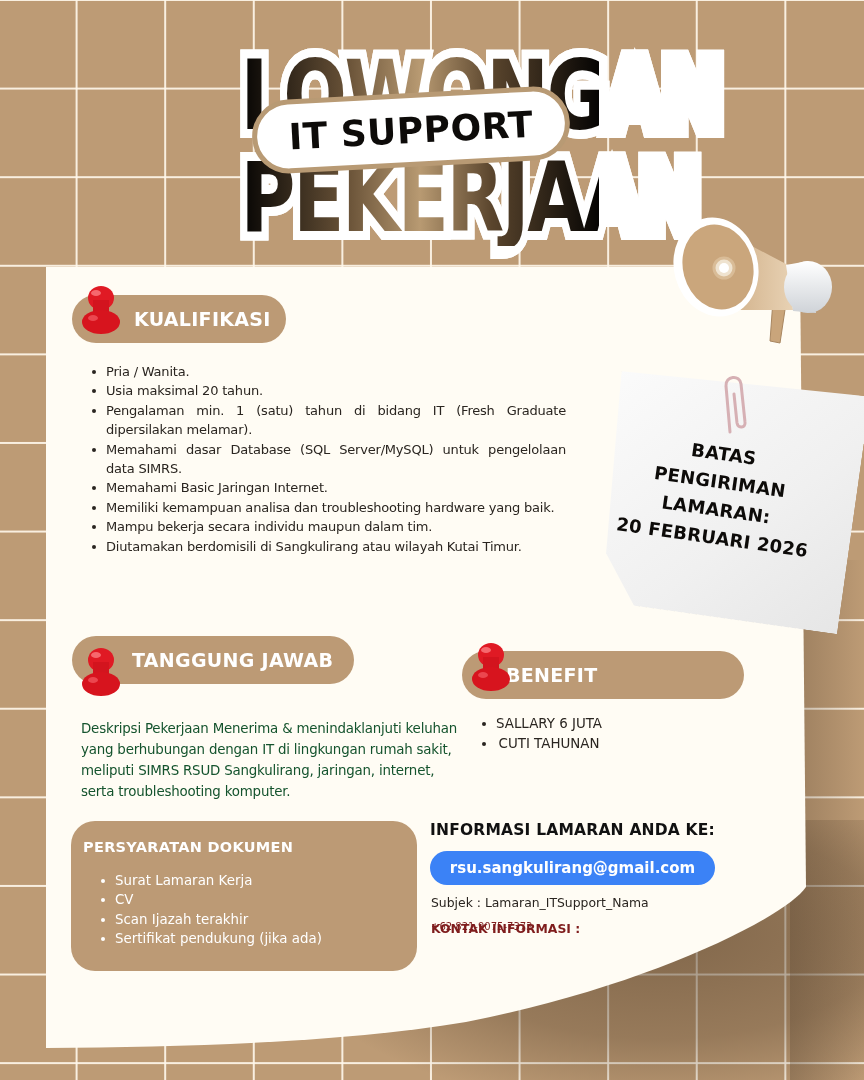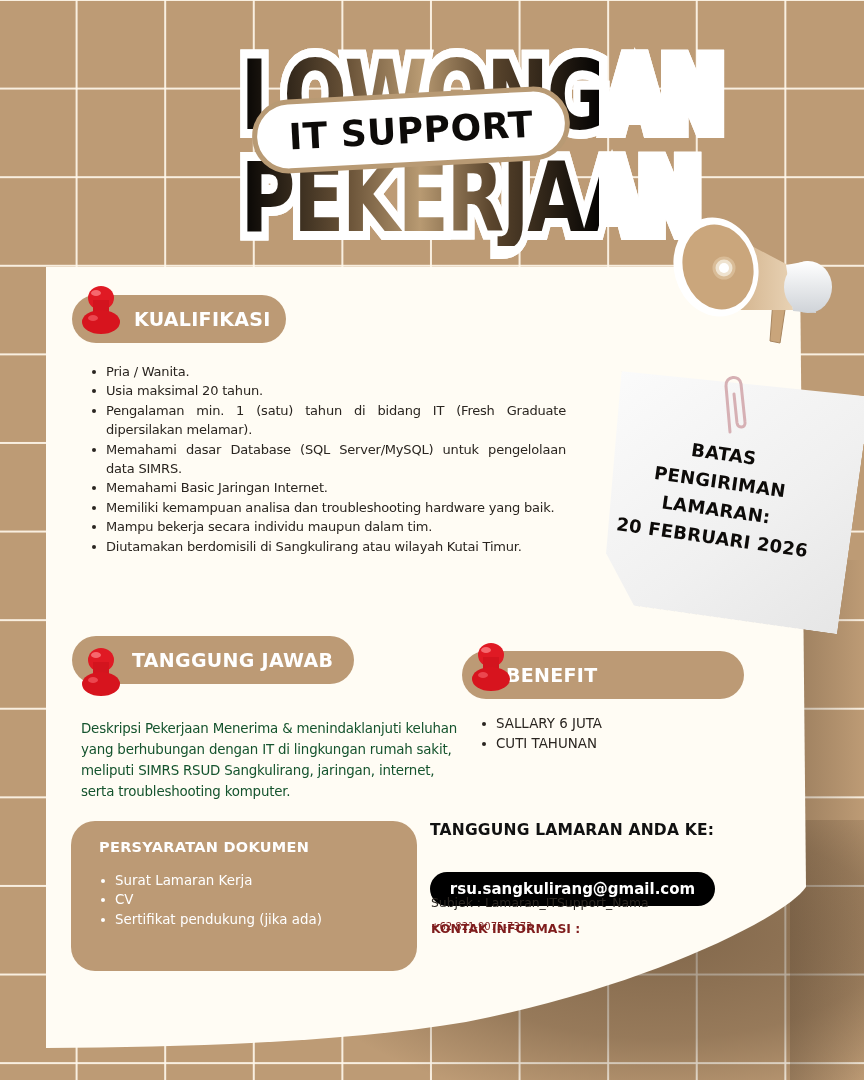--- a/index.html
+++ b/index.html
@@ -72,21 +72,21 @@
   .pill {
     position: absolute; height: 48px; border-radius: 24px; background: #bc9a75;
     display: flex; align-items: center;
   }
   .pill .label {
     color: #fff; font-weight: bold; font-size: 19px; letter-spacing: 0.3px;
     font-family: "DejaVu Sans", sans-serif;
   }
   .pin { position: absolute; width: 42px; height: 52px; }
 
-  .list { position: absolute; list-style: none; color: #2a2520; }
+  .list { position: absolute; list-style: none; color: #2a2520; text-align: center; }
   .list li { position: relative; padding-left: 16px; }
   .list li::before {
     content: ""; position: absolute; left: 2px; top: 8px;
     width: 4px; height: 4px; background: #2a2520; border-radius: 50%;
   }
 
   .kual-list {
     left: 90px; top: 362px; width: 476px;
     font-size: 13px; line-height: 19.4px; text-align: justify;
     font-family: "DejaVu Sans", sans-serif; letter-spacing: -0.2px;
@@ -102,41 +102,41 @@
     font-family: "DejaVu Sans", sans-serif; letter-spacing: -0.2px;
   }
 
   .benefit-list { left: 480px; top: 714px; font-size: 13.4px; line-height: 20px; }
 
   .docs-box {
     position: absolute; left: 71px; top: 821px; width: 346px; height: 150px;
     background: #bc9a75; border-radius: 24px;
   }
   .docs-title {
-    position: absolute; left: 28px; top: 18px; color: #fff; font-weight: bold;
+    position: absolute; left: 12px; top: 18px; color: #fff; font-weight: bold;
     font-size: 14.5px; letter-spacing: 0.3px;
   }
   .docs-list {
     position: absolute; left: 28px; top: 50px; list-style: none; color: #fff;
     font-size: 13.4px; line-height: 19.3px;
   }
   .docs-list li { position: relative; padding-left: 16px; }
   .docs-list li::before {
     content: ""; position: absolute; left: 2px; top: 8px; width: 4px; height: 4px;
     background: #fff; border-radius: 50%;
   }
 
   .send-title {
     position: absolute; left: 430px; top: 821px; font-weight: bold; font-size: 15.5px;
     color: #111; letter-spacing: 0.2px;
   }
   .email-pill {
     position: absolute; left: 430px; top: 851px; width: 285px; height: 34px;
-    background: #000000; border-radius: 17px; color: #fff; font-weight: bold;
-    font-size: 15px; display: flex; align-items: center; justify-content: center; margin-top: 21px;
+    background: #3b82f6; border-radius: 17px; color: #fff; font-weight: bold;
+    font-size: 15px; display: flex; align-items: center; justify-content: center;
   }
   .subject { position: absolute; left: 431px; top: 895px; font-size: 12.4px; color: #2a2520; }
   .contact-title { position: absolute; left: 431px; top: 921px; font-size: 12.4px; font-weight: bold; color: #7f1d1d; }
   .phone { position: absolute; left: 431px; top: 921px; font-size: 10px; color: #7f1d1d; }
 
   
   .note {
     position: absolute; left: 605px; top: 378px; width: 250px; height: 240px;
     transform: rotate(8deg); transform-origin: center;
     background: linear-gradient(135deg, #fbfbfb 0%, #f0f0f0 60%, #e6e6e6 100%);
@@ -249,21 +249,22 @@
 <ul class="list benefit-list">
   <li>SALLARY 6 JUTA</li>
   <li>CUTI TAHUNAN</li>
 </ul>
 
 <div class="docs-box">
   <div class="docs-title">PERSYARATAN DOKUMEN</div>
   <ul class="docs-list">
     <li>Surat Lamaran Kerja</li>
     <li>CV</li>
+    <li>Scan Ijazah terakhir</li>
     <li>Sertifikat pendukung (jika ada)</li>
   </ul>
 </div>
 
-<div class="send-title">TANGGUNG LAMARAN ANDA KE:</div>
+<div class="send-title">INFORMASI LAMARAN ANDA KE:</div>
 <div class="email-pill">rsu.sangkulirang@gmail.com</div>
 <div class="subject">Subjek : Lamaran_ITSupport_Nama</div>
 <div class="contact-title">KONTAK INFORMASI :</div>
 <div class="phone">+62 821-9075-7373</div>
 
 </body></html>

